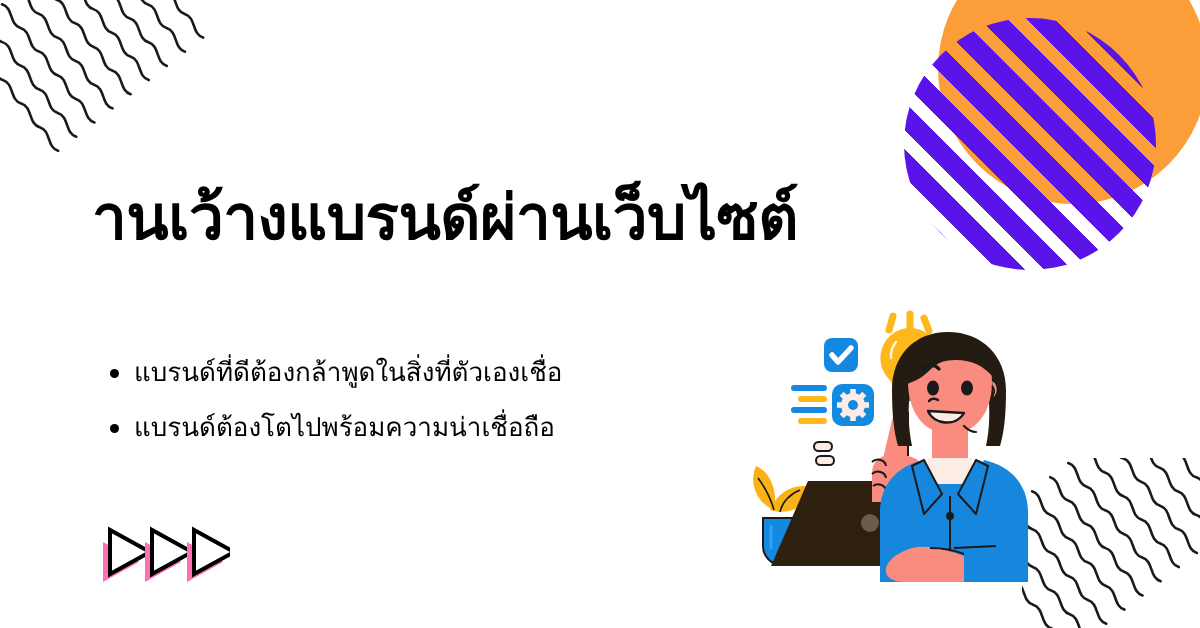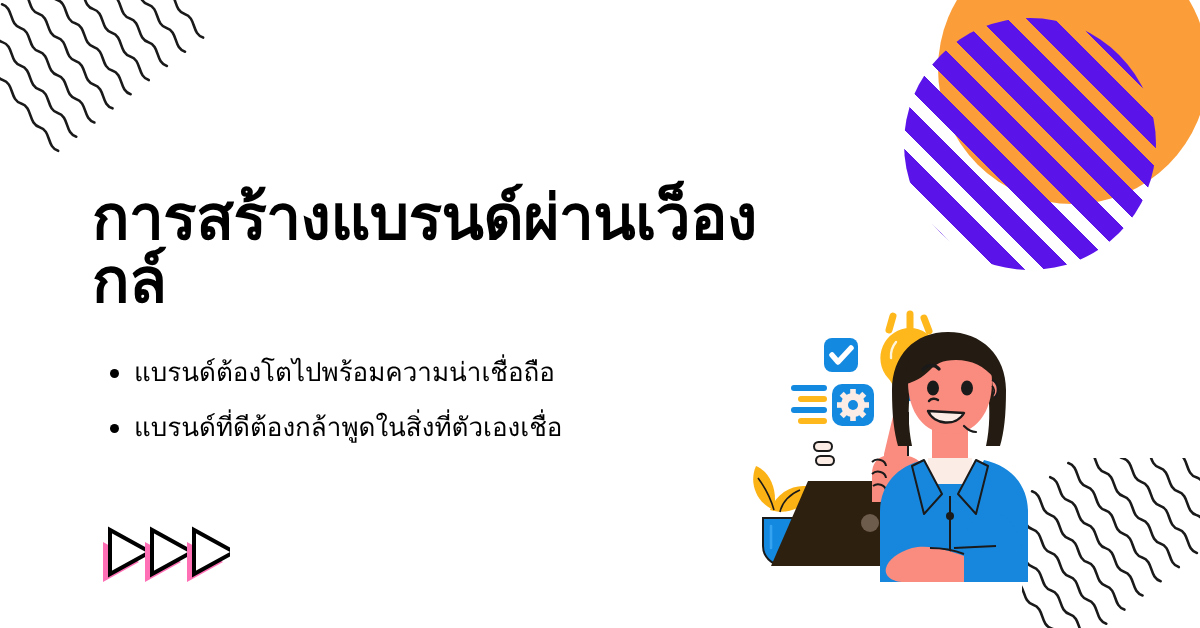--- a/index.html
+++ b/index.html
@@ -169,30 +169,30 @@
         <use href="#wv" x="202" y="-10"></use>
       </g>
     </svg>
   </div>
 
   <div id="circle-orange"></div>
   <div id="circle-striped">
     <div class="stripes"></div>
   </div>
 
-  <h1 id="headline">การสร้างแบรนด์ผ่านเว็องกล์</h1>
+  <h1 id="headline">านเว้างแบรนด์ผ่านเว็บไซต์</h1>
 
   <ul id="bullets">
     <li>
       <span class="dot"></span>
-      <span>แบรนด์ต้องโตไปพร้อมความน่าเชื่อถือ</span>
+      <span>แบรนด์ที่ดีต้องกล้าพูดในสิ่งที่ตัวเองเชื่อ</span>
     </li>
     <li>
       <span class="dot"></span>
-      <span>แบรนด์ที่ดีต้องกล้าพูดในสิ่งที่ตัวเองเชื่อ</span>
+      <span>แบรนด์ต้องโตไปพร้อมความน่าเชื่อถือ</span>
     </li>
   </ul>
 
   <div id="arrows">
     <svg width="130" height="62" viewBox="0 0 130 62" aria-hidden="true">
       <g>
         <polygon points="3,18 3,58 39,38" fill="#FF6FB5"></polygon>
         <polygon points="10,6 10,50 50,28" fill="#ffffff" stroke="#000000" stroke-width="4" stroke-linejoin="miter"></polygon>
       </g>
       <g>

